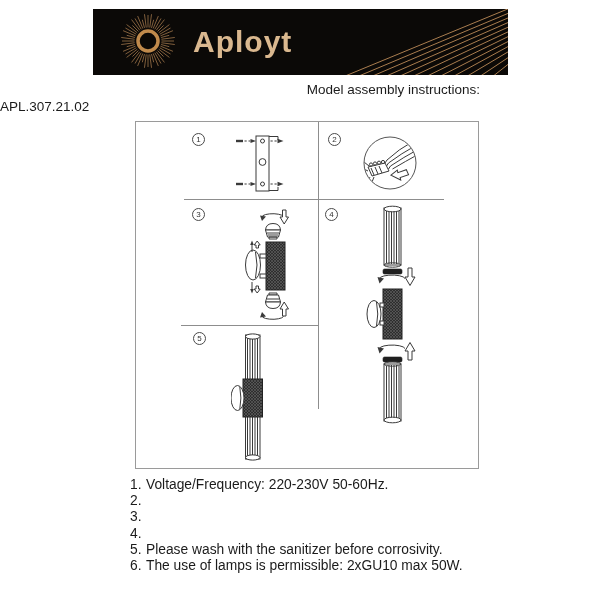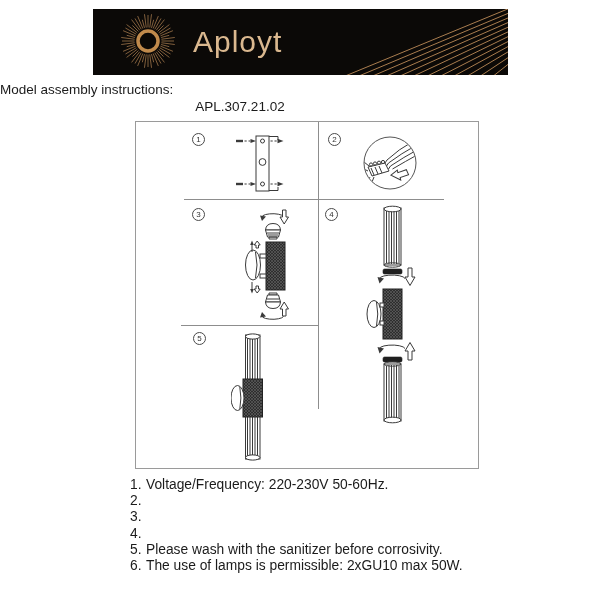--- a/index.html
+++ b/index.html
@@ -6,25 +6,25 @@
     --gold:#c6925c; --brand-text:#dab88f; --banner-bg:#0b0907;
     --ink:#1b1b1b; --line:#9a9a9a; --draw:#3a3a3a;
   }
   html,body{margin:0;padding:0;}
   body{background:#ffffff;font-family:"Liberation Sans",sans-serif;}
   .page{position:relative;width:600px;height:600px;background:#ffffff;overflow:hidden;}
 
   
   .banner{position:absolute;left:93px;top:9px;width:415px;height:66px;background:var(--banner-bg);overflow:hidden;}
   .banner svg{position:absolute;left:0;top:0;}
-  .brand{position:absolute;left:100px;top:16px;font-size:30px;font-weight:400;letter-spacing:1px;color:var(--brand-text);}
-
-  
-  .hdr-title{position:absolute;left:0;top:82px;width:480px;text-align:left;font-size:13.5px;color:var(--ink);}
-  .hdr-model{position:absolute;left:0;top:99px;width:480px;text-align:center;font-size:13.5px;color:var(--ink);}
+  .brand{position:absolute;left:100px;top:16px;font-size:30px;font-weight:700;letter-spacing:1px;color:var(--brand-text);}
+
+  
+  .hdr-title{position:absolute;left:0;top:82px;width:480px;text-align:right;font-size:13.5px;color:var(--ink);}
+  .hdr-model{position:absolute;left:0;top:99px;width:480px;text-align:left;font-size:13.5px;color:var(--ink);}
 
   
   .diagram{position:absolute;left:135px;top:121px;width:342px;height:346px;border:1px solid var(--line);background:#fff;}
   .vline{position:absolute;left:182px;top:0;width:1px;height:287px;background:#8d8d8d;}
   .hline1{position:absolute;left:48px;top:77px;width:260px;height:1px;background:#8d8d8d;}
   .hline2{position:absolute;left:45px;top:203px;width:137px;height:1px;background:#8d8d8d;}
   .pnum{position:absolute;width:11px;height:11px;border:1px solid #4a4a4a;border-radius:50%;
         font-size:8px;line-height:11px;text-align:center;color:#333;}
   .p1{left:56px;top:11px}.p2{left:192px;top:11px}.p3{left:56px;top:86px}.p4{left:189px;top:86px}.p5{left:57px;top:210px}
   .diagram svg{position:absolute;}

